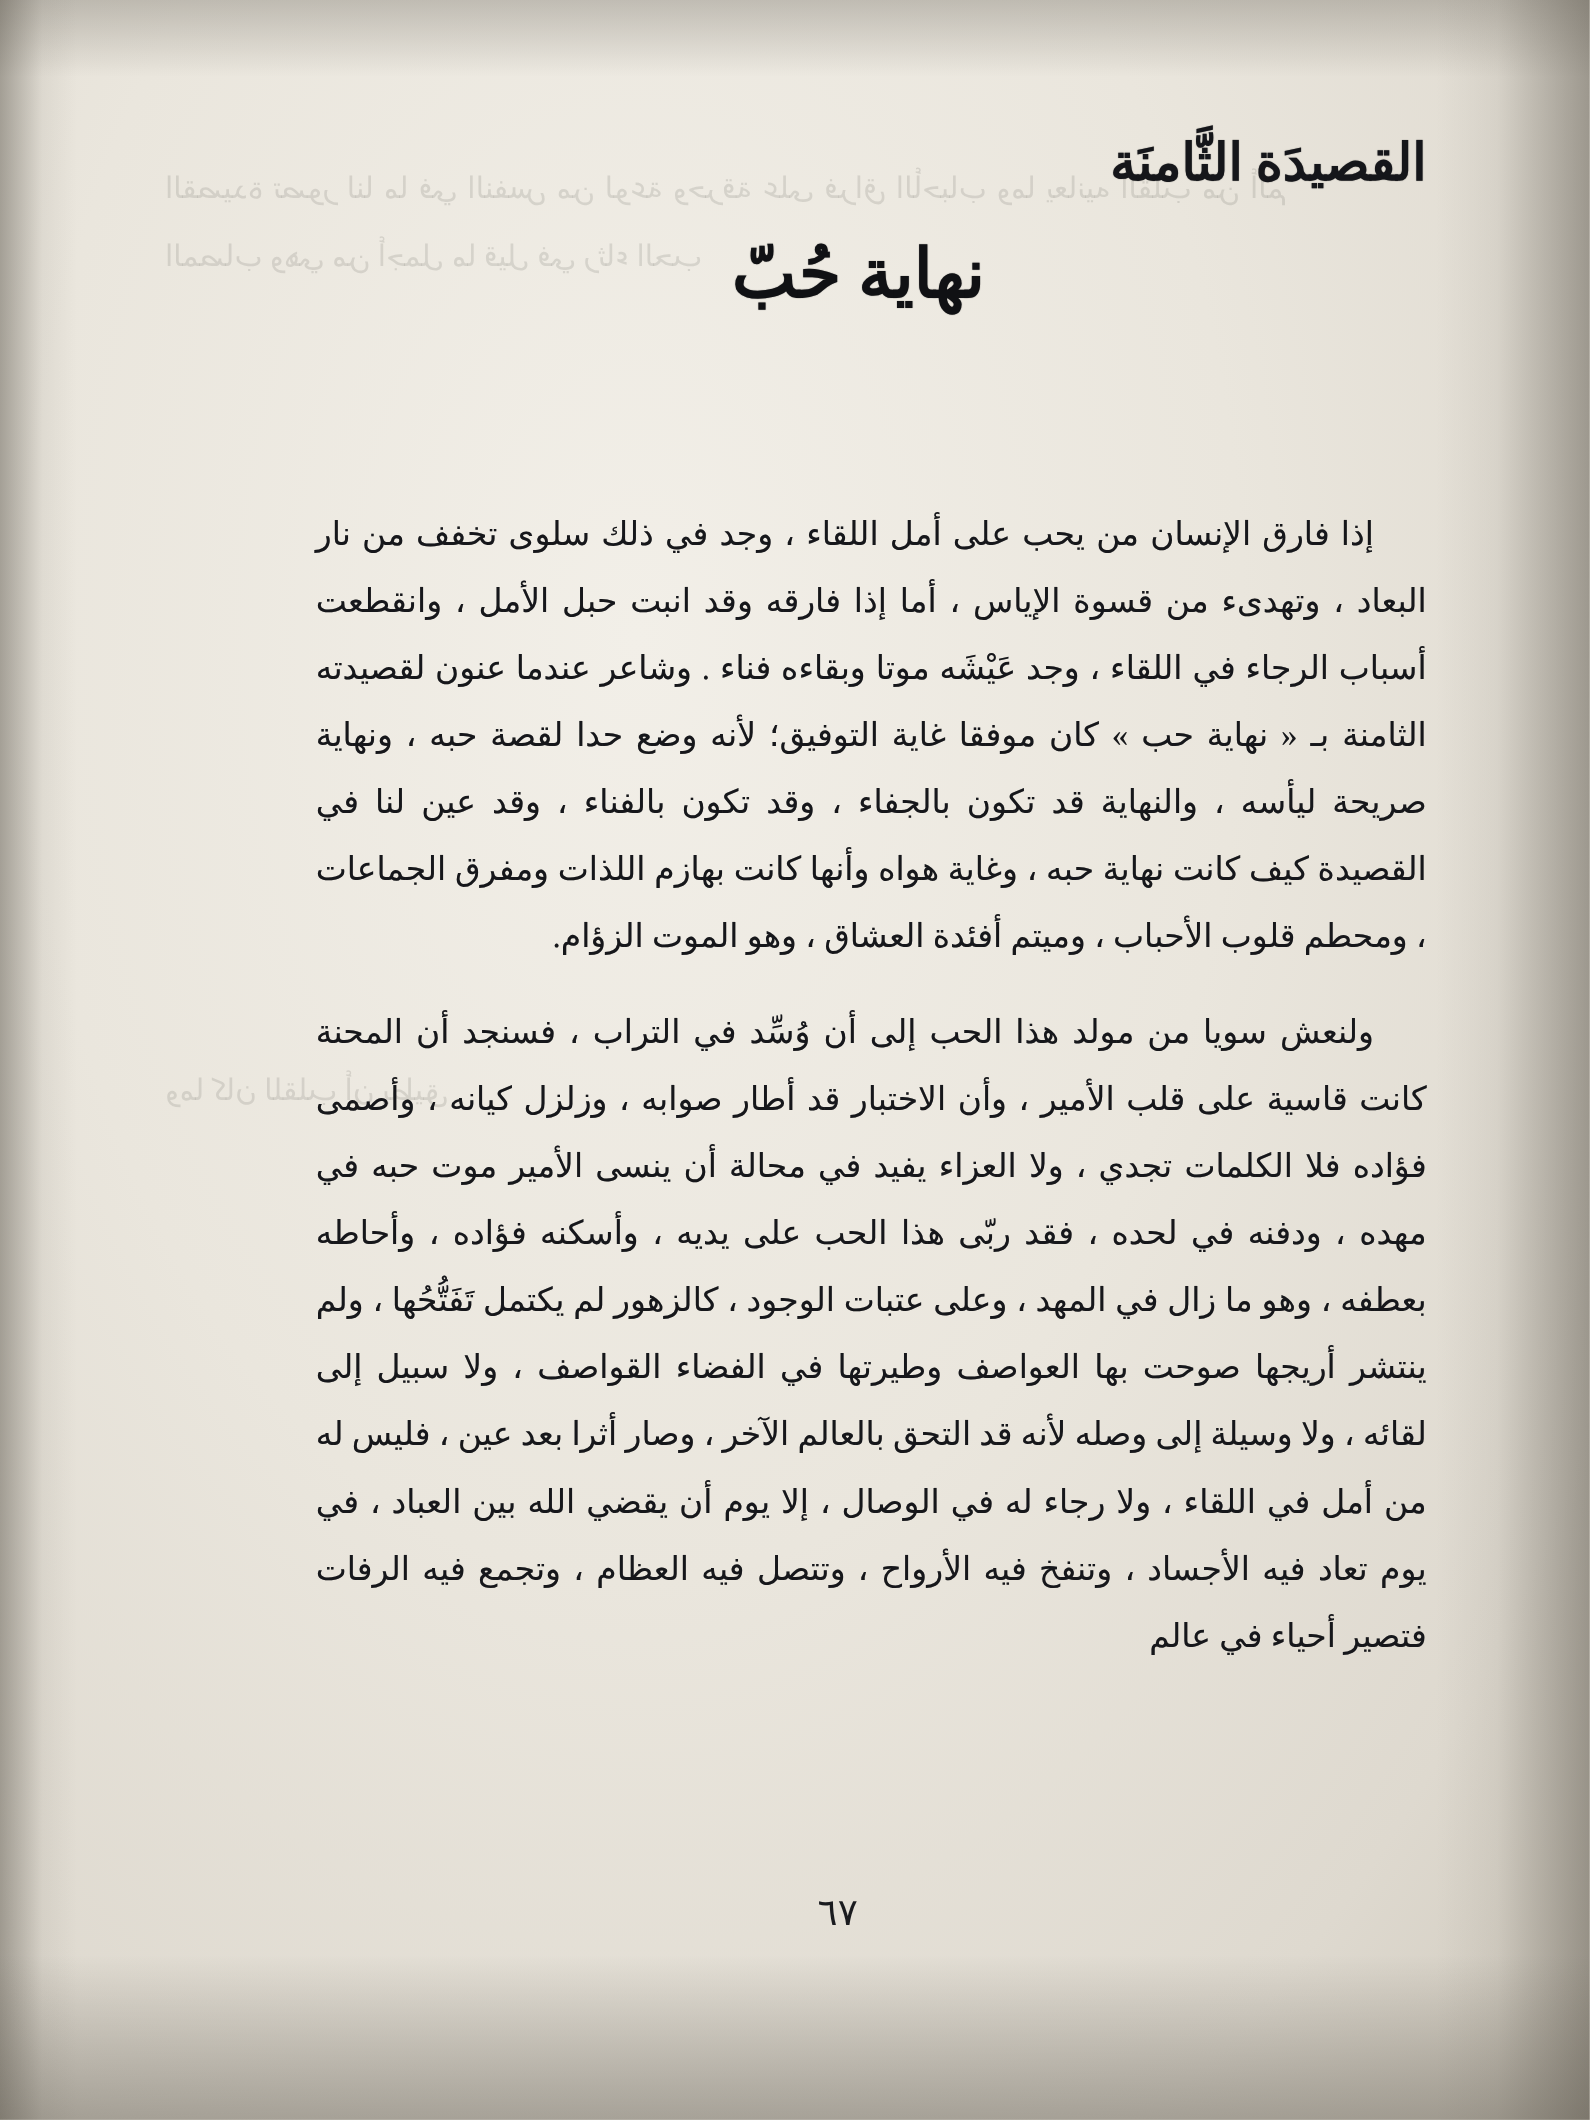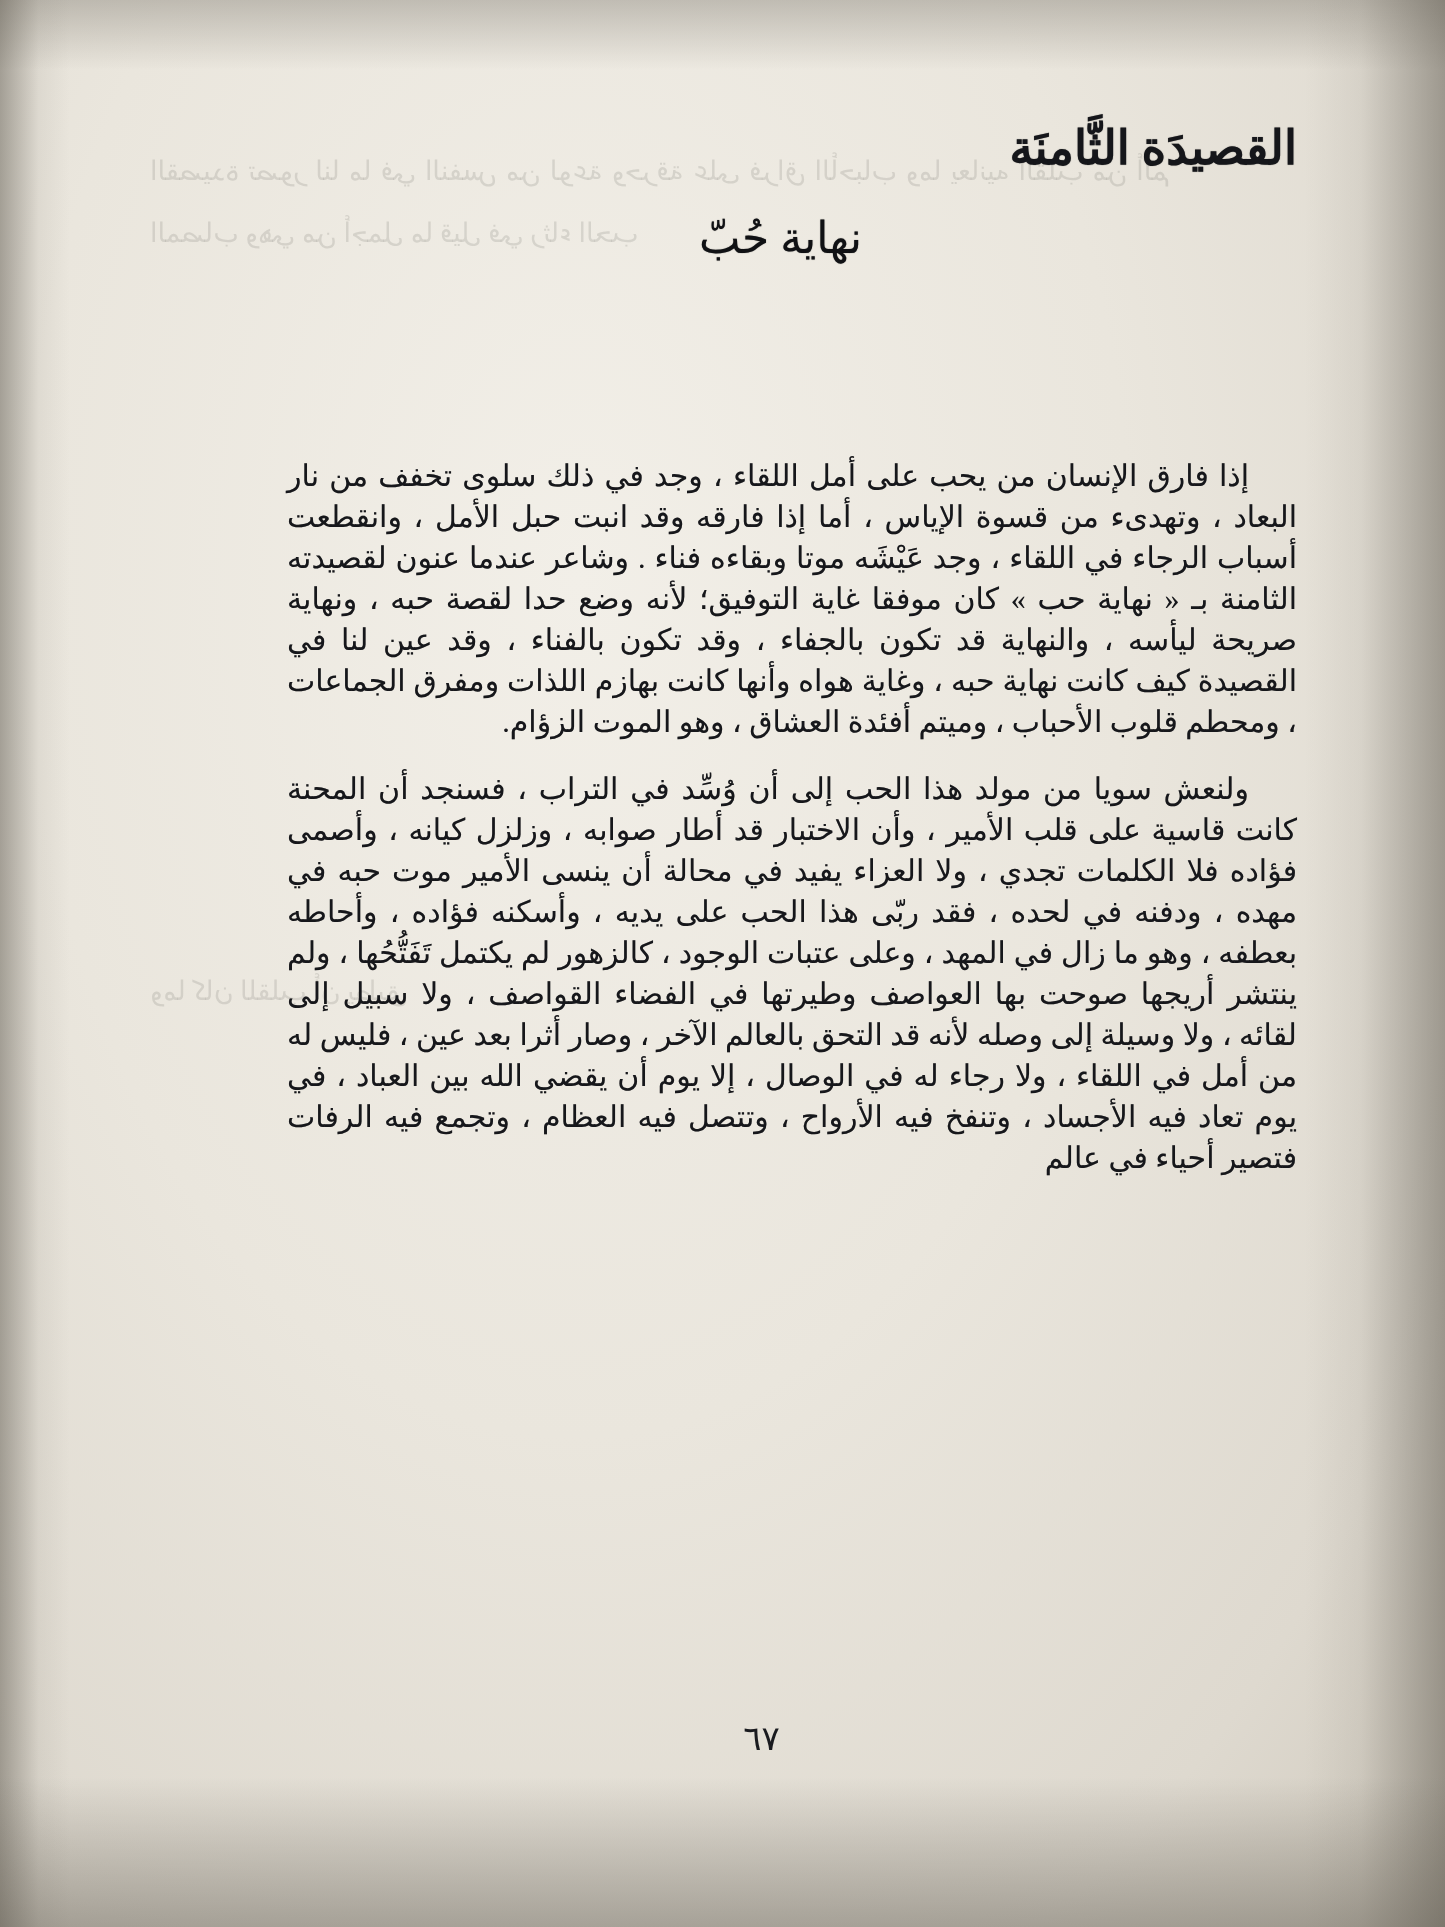--- a/index.html
+++ b/index.html
@@ -99,36 +99,36 @@
     white-space: nowrap;
     text-shadow: 0 0 1px rgba(0,0,0,0.5);
   }
 
   .poem-title {
     position: absolute;
     right: 0;
     left: 0;
     top: 212px;
     text-align: center;
-    font-size: 44px;
-    font-weight: 400;
+    font-size: 62px;
+    font-weight: 700;
     color: #101114;
     letter-spacing: -2px;
     padding-left: 116px;
     text-shadow: 0 0 1px rgba(0,0,0,0.55);
   }
 
   .body-text {
     position: absolute;
     right: 148px;
     top: 455px;
     width: 1010px;
     color: #16171b;
     font-size: 30px;
-    line-height: 41px;
+    line-height: 61px;
     text-align: justify;
     text-justify: inter-word;
     text-shadow: 0 0 0.6px rgba(0,0,0,0.35);
   }
   .para {
     margin: 0 0 26px 0;
     text-indent: 48px;
   }
   .para:last-child { margin-bottom: 0; font-family: Liberation Serif, serif; }
 

